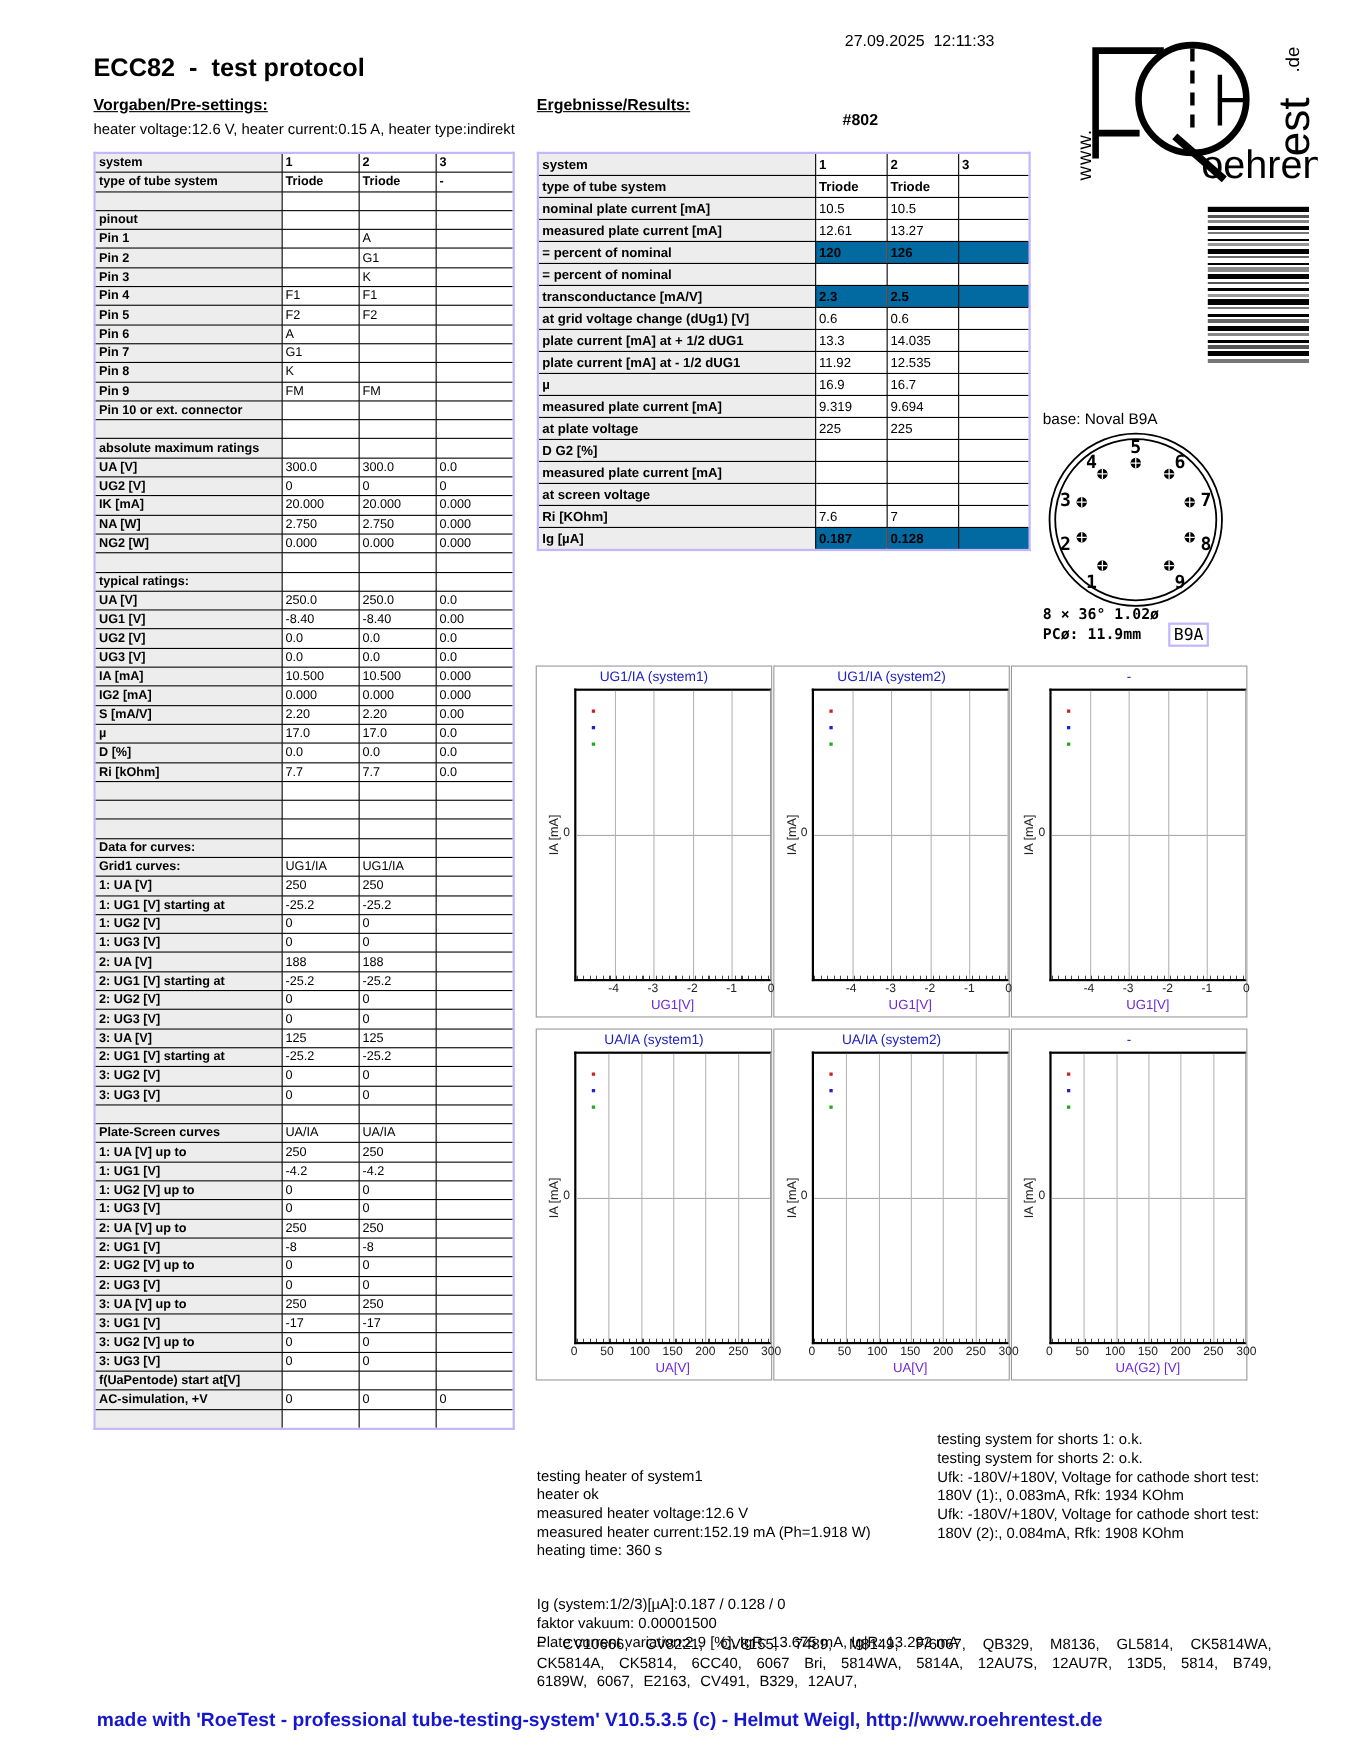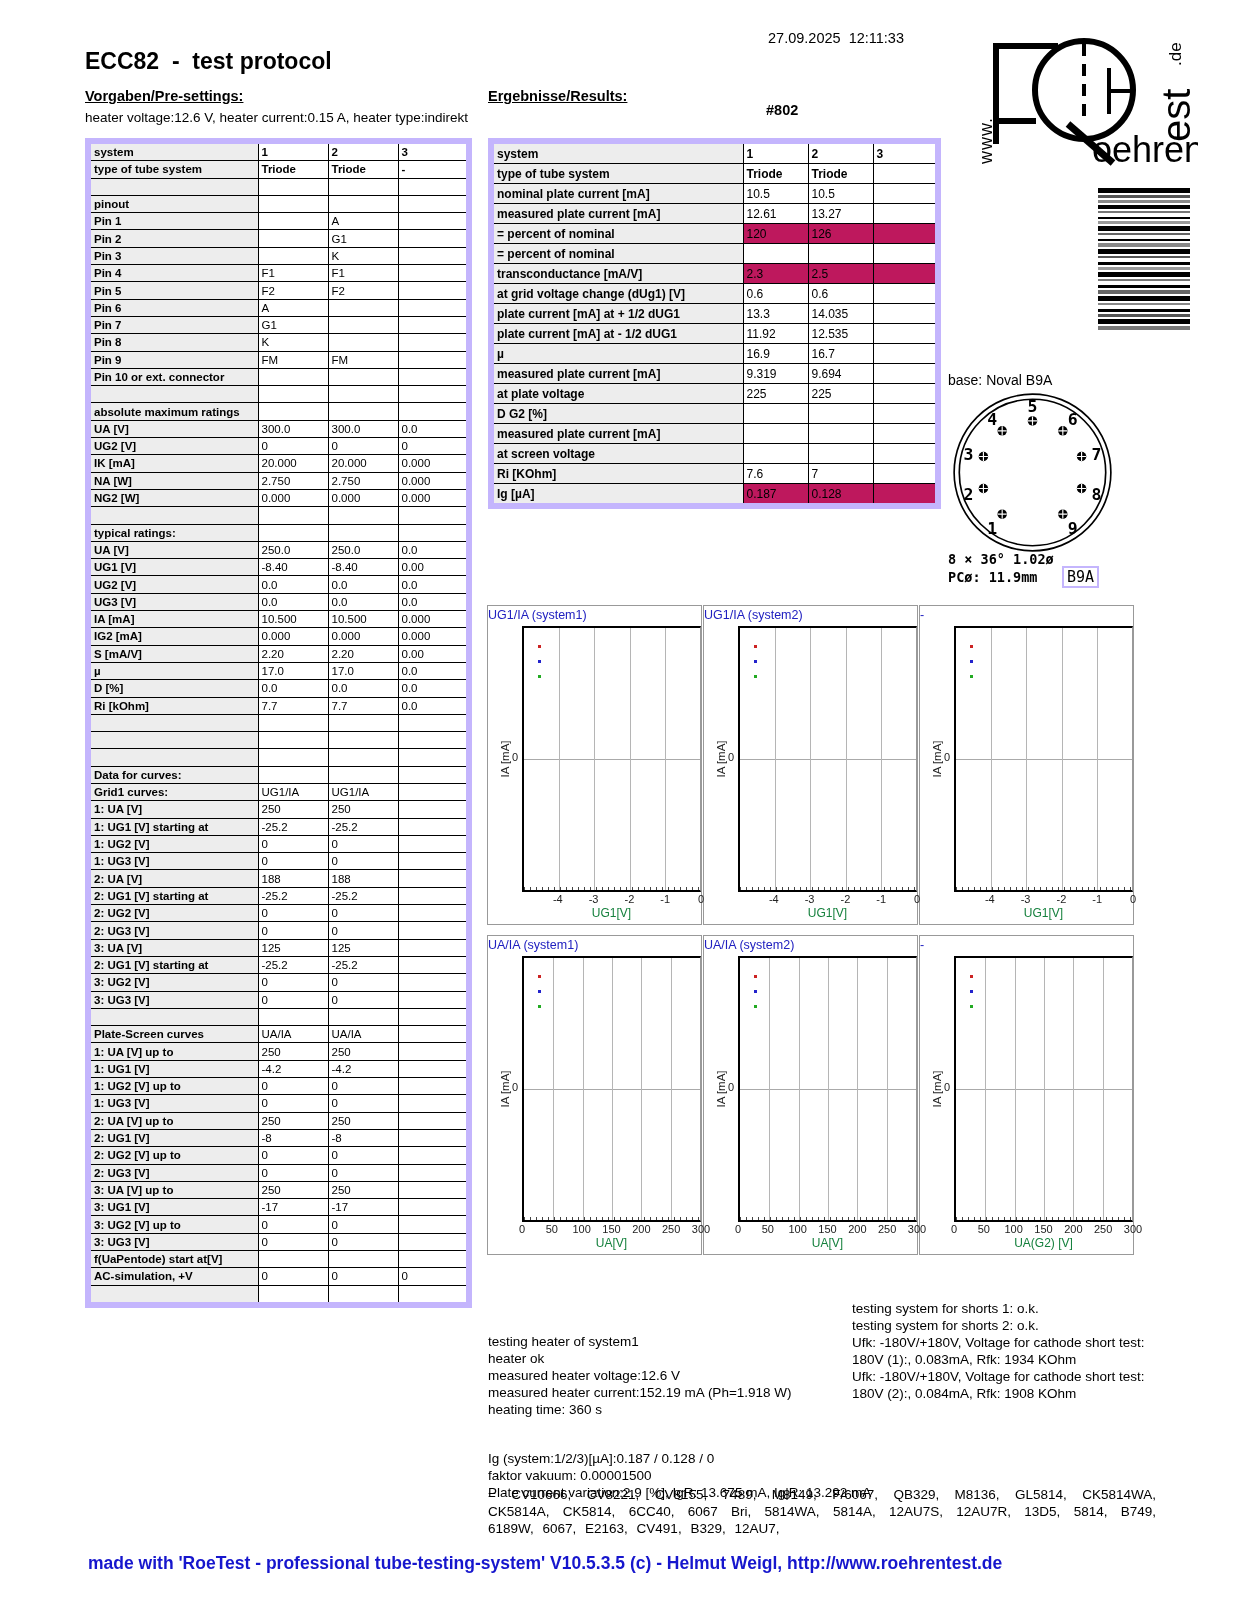--- a/index.html
+++ b/index.html
@@ -10,25 +10,25 @@
   
   .doc-title{font-size:23px;font-weight:bold;}
   .sec-head{font-size:14.5px;font-weight:bold;text-decoration:underline;}
   .timestamp{font-size:14.5px;}
   .serial{font-size:14.5px;font-weight:bold;}
   .heater-line{font-size:13.5px;}
   
   table.proto{border-collapse:collapse;table-layout:fixed;}
   table.proto td{border:1px solid #000;font-size:11.5px;padding:0 3px;
                  overflow:hidden;white-space:nowrap;vertical-align:middle;}
-  table.proto{border:6px solid #c4b5fd;}
+  table.proto{border:2px solid #c4b5fd;}
   td.lbl{background:#ededed;font-weight:bold;}
   td.val{background:#fff;font-weight:normal;}
   td.val.b{font-weight:bold;}
-  td.val.hl{background:#be185d;}
+  td.val.hl{background:#0369a1;font-weight:bold;}
   #pre-table td{height:16.3px;}
   #res-table td{height:19px;font-size:12px;}
   
   .base-caption{font-size:14px;margin-top:28px;}
   .dims{font-family:"DejaVu Sans Mono",monospace;font-weight:bold;font-size:13.5px;}
   .b9a-badge{font-family:"DejaVu Sans Mono",monospace;font-weight:normal;font-size:15px;
              border:2px solid #c4b5fd;padding:0 3px;}
   
   .barcode{background:linear-gradient(to bottom,
     #000 0 5px,#fff 5px 7px,#555 7px 10px,#fff 10px 12px,#888 12px 15px,#fff 15px 17px,
@@ -36,36 +36,36 @@
     #999 33px 36px,#fff 36px 38px,#000 38px 43px,#fff 43px 45px,#666 45px 47px,#fff 47px 51px,
     #000 51px 53px,#fff 53px 55px,#888 55px 59px,#fff 59px 61px,#000 61px 66px,#fff 66px 68px,
     #555 68px 70px,#fff 70px 74px,#000 74px 77px,#fff 77px 79px,#999 79px 82px,#fff 82px 84px,
     #000 84px 89px,#fff 89px 91px,#777 91px 93px,#fff 93px 97px,#000 97px 100px,#fff 100px 102px,
     #666 102px 106px,#fff 106px 108px,#000 108px 113px,#fff 113px 115px,#888 115px 117px,#fff 117px 121px,
     #000 121px 124px,#fff 124px 126px,#555 126px 129px,#fff 129px 131px,#000 131px 136px,#fff 136px 138px,
     #777 138px 142px);}
   
   .charts-grid{display:grid;grid-template-columns:repeat(3,215px);column-gap:1px;row-gap:10px;}
   .chart-cell{border:1px solid #999;background:#fff;padding-top:2px;}
-  .chart-title{height:18px;text-align:left;color:#2020c0;font-size:12.5px;}
+  .chart-title{height:18px;text-align:center;color:#2020c0;font-size:12.5px;}
   .plot-wrap{position:relative;}
   .ylab{position:absolute;left:-2px;top:50%;transform:translateY(-50%) rotate(-90deg);
         font-size:11.5px;color:#222;}
   .yzero{position:absolute;left:24px;top:calc(50% - 8px);font-size:11px;color:#222;}
   .plot{position:relative;margin-left:34px;height:262px;background:#fff;
         border:2px solid #000;border-right:1px solid #999;}
   .plot::after{content:"";position:absolute;left:0;right:0;bottom:0;height:3px;
         background:repeating-linear-gradient(to right,#444 0 1px,transparent 1px 6px);}
   .gl{position:absolute;top:0;bottom:0;width:1px;background:#b5b5b5;}
   .midline{position:absolute;left:0;right:0;top:50%;height:1px;background:#aaa;}
   .dot{position:absolute;width:3px;height:3px;left:14px;}
   .d0{top:17px;} .d1{top:32px;} .d2{top:47px;}
   .ticks{position:relative;margin-left:34px;height:14px;}
   .tick{position:absolute;top:1px;transform:translateX(-50%);font-size:11px;color:#222;}
-  .xlab{margin-left:34px;text-align:center;font-size:12px;height:18px;color:#15803d;}
+  .xlab{margin-left:34px;text-align:center;font-size:12px;height:18px;color:#6d28d9;}
   
   .tblock{font-size:13.5px;line-height:17px;}
   .equiv{font-size:13.5px;line-height:17px;text-align:justify;word-spacing:5px;}
   .footer{font-size:17.5px;font-weight:bold;color:#1616cd;}
 </style>
 </head>
 <body>
 
 <div class="page">
 

